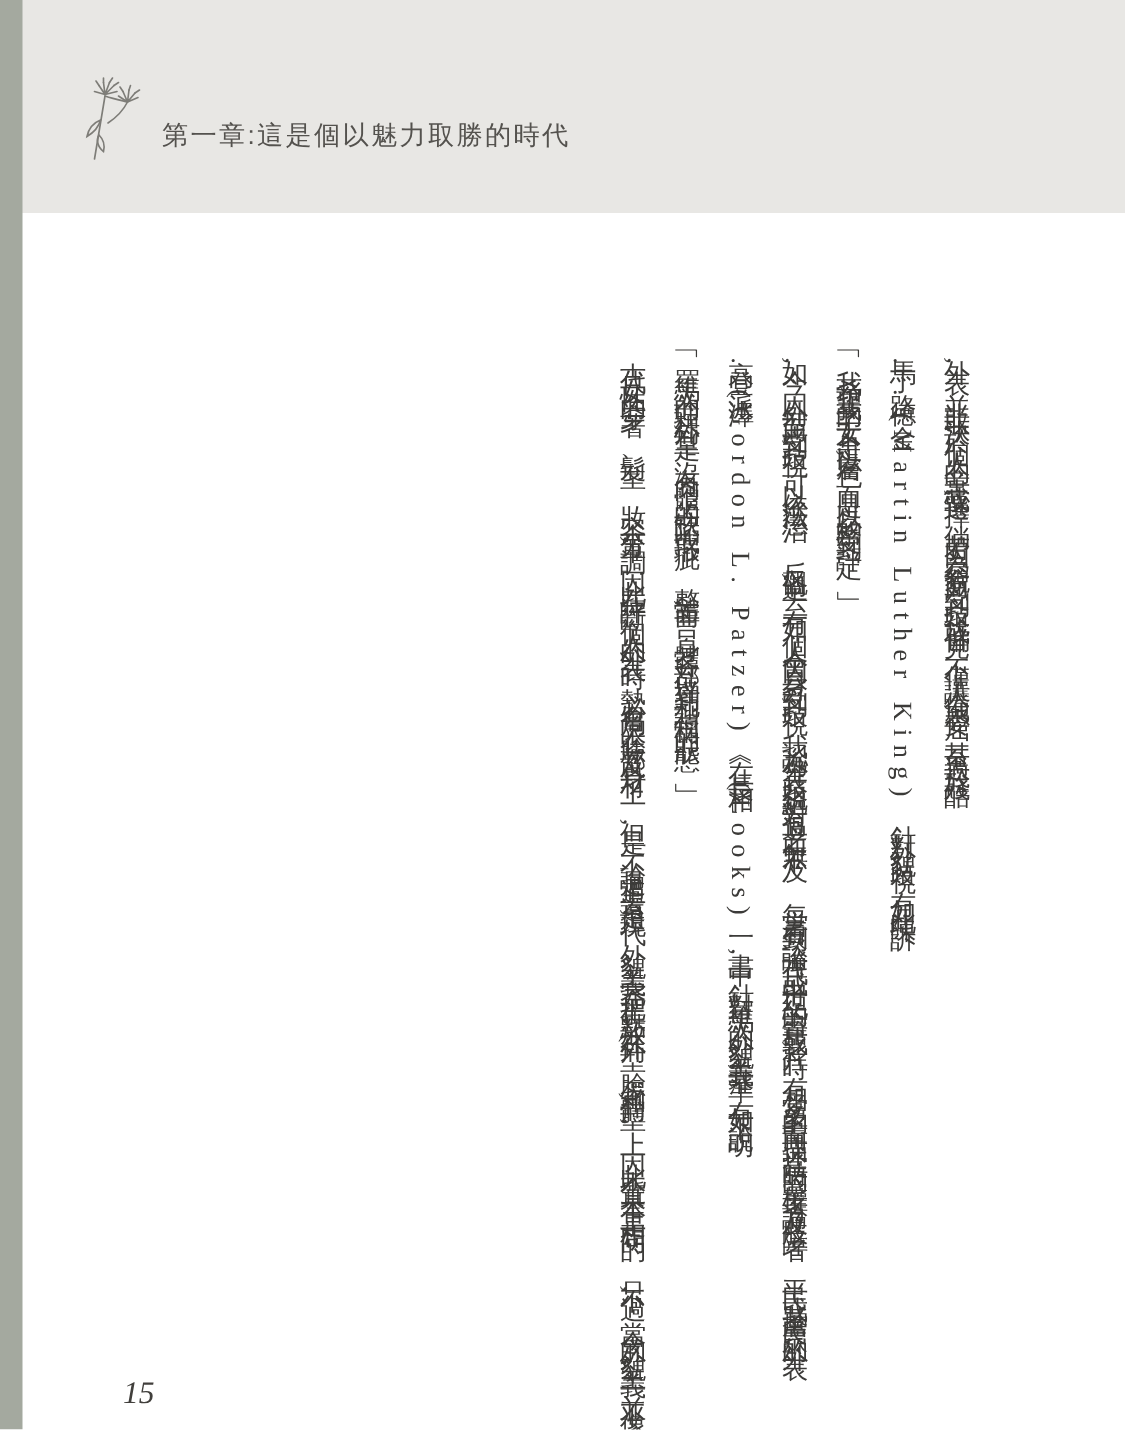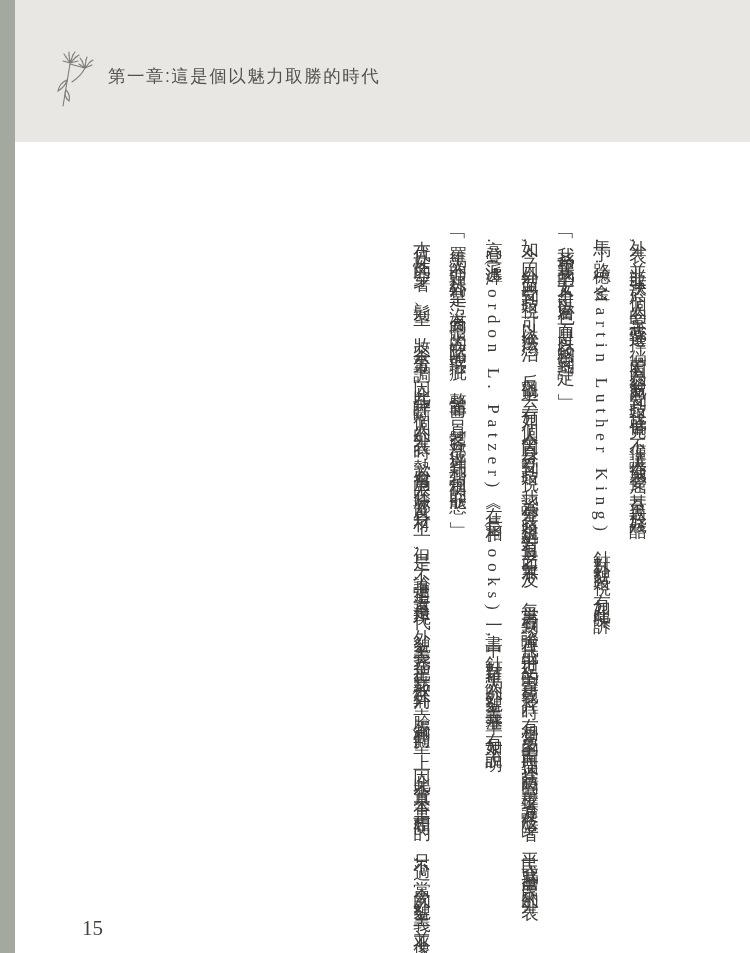--- a/index.html
+++ b/index.html
@@ -32,21 +32,21 @@
     width: 15px;
     height: 953px;
     background: #a4a99f;
     z-index: 3;
   }
   .chapter-header {
     position: absolute;
     top: 50px;
     left: 52px;
     display: flex;
-    align-items: center;
+    align-items: flex-end;
     gap: 10px;
     z-index: 2;
   }
   .flower-icon {
     width: 46px;
     height: 58px;
     flex: 0 0 auto;
   }
   .chapter-title {
     font-family: "Liberation Sans", "DejaVu Sans", sans-serif;
@@ -74,20 +74,21 @@
   .body-text p {
     margin: 0;
     padding: 0;
     text-indent: 2em;
   }
   .page-number {
     position: absolute;
     left: 82px;
     top: 916px;
     font-family: "Liberation Serif", "DejaVu Serif", serif;
+    font-style: italic;
     font-size: 21px;
     color: #413f3c;
   }
 </style>
 </head>
 <body>
 
 <div class="page">
 
   <div class="top-band"></div>

